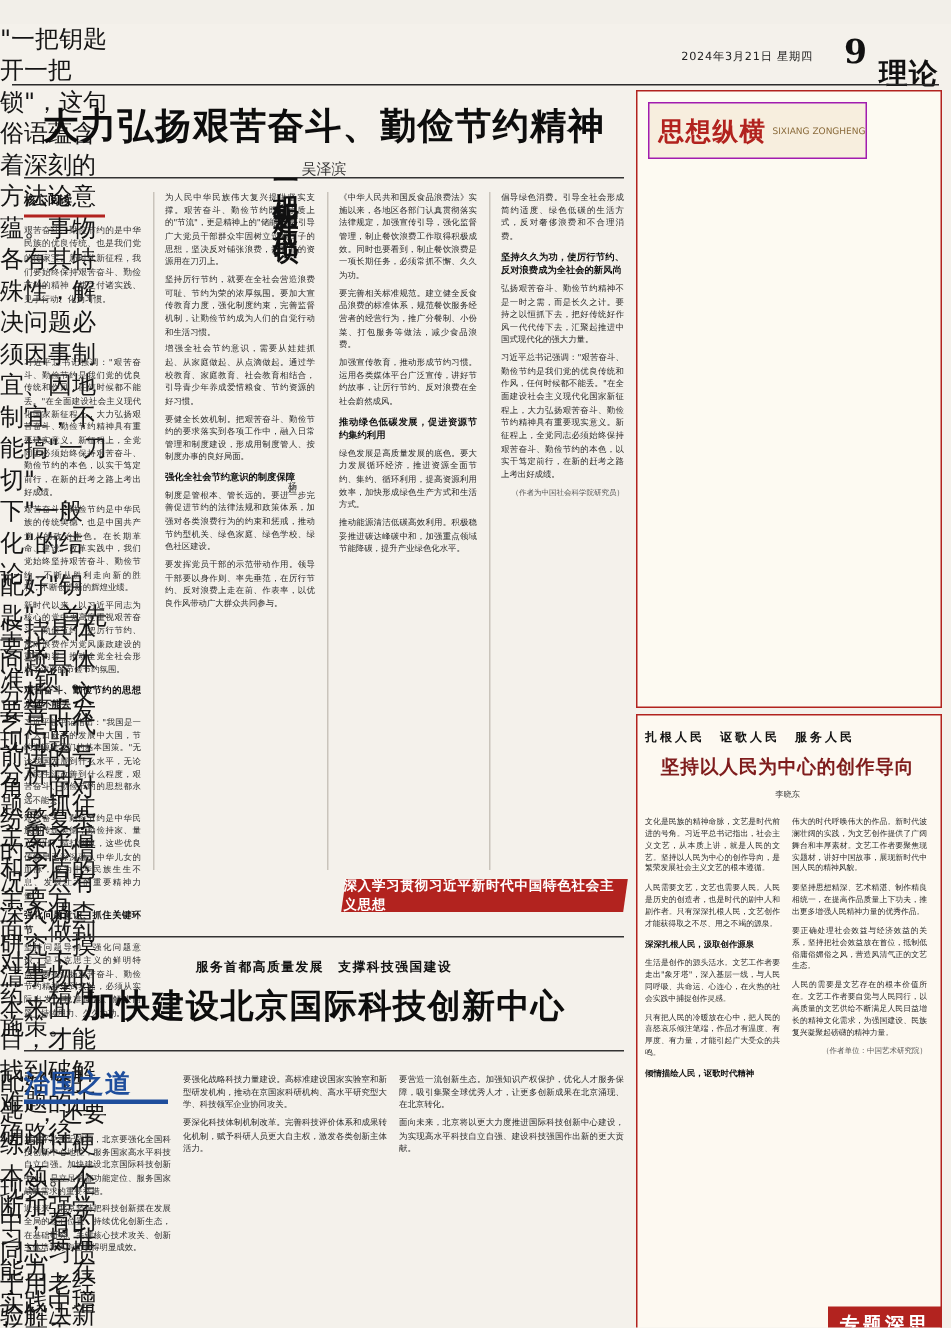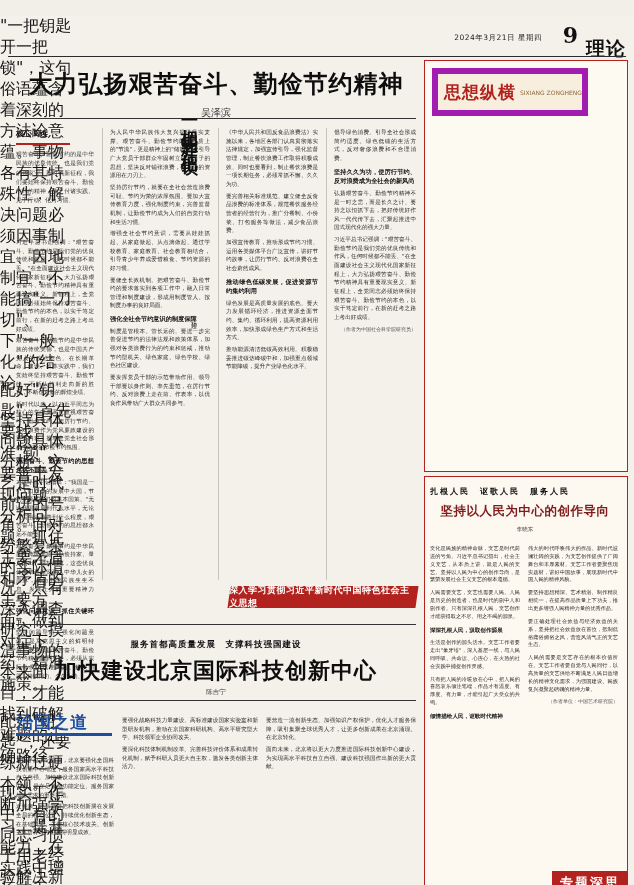--- a/index.html
+++ b/index.html
@@ -69,21 +69,21 @@
   .zhiguo{position:absolute;left:16px;top:692px;width:96px;height:28px;
      display:flex;align-items:center;}
   .zhiguo .zg-text{font-family:"DejaVu Serif","Liberation Serif",serif;
      font-size:17px;font-weight:bold;color:#1f4e9c;letter-spacing:1px;}
   .zhiguo .zg-bar{position:absolute;left:0;top:25px;width:96px;height:3px;background:#1f4e9c;}
 
   
   .redbox{position:absolute;left:424px;top:44px;width:202px;height:410px;
           border:1px solid #b2231f;background:#fdfaf2;}
   .sixiang{position:absolute;left:432px;top:52px;width:138px;height:36px;
-           background:#f7eede;border:6px solid #a21caf;display:flex;align-items:center;
+           background:#f7eede;border:1px solid #a21caf;display:flex;align-items:center;
            padding-left:6px;}
   .sixiang .sx-main{font-family:"DejaVu Serif","Liberation Serif",serif;
            font-size:17px;font-weight:bold;color:#b2231f;letter-spacing:1px;}
   .sixiang .sx-sub{font-size:6px;color:#8a6a3a;margin-left:4px;}
   .vtitle{position:absolute;right:432px;top:95px;width:26px;
           writing-mode:vertical-rl;text-orientation:upright;
           font-family:"DejaVu Serif","Liberation Serif",serif;
           font-size:17px;font-weight:bold;color:#111;letter-spacing:5px;}
   .vauthor{position:absolute;right:436px;top:300px;writing-mode:vertical-rl;
           font-size:6px;color:#444;letter-spacing:2px;}
@@ -170,21 +170,20 @@
     <div class="note">（作者为中国社会科学院研究员）</div>
   </div>
 
   <div class="banner">
     <span>深入学习贯彻习近平新时代中国特色社会主义思想</span>
   </div>
 
   <div class="sep2"></div>
   <div class="kicker2">服务首都高质量发展　支撑科技强国建设</div>
   <div class="headline2">加快建设北京国际科技创新中心</div>
-  <div class="byline2">陈吉宁</div>
   <div class="hl2rule"></div>
 
   <div class="zhiguo">
     <span class="zg-text">治国之道</span>
     <span class="zg-bar"></span>
   </div>
 
   <div class="col" style="left:16px;top:740px;width:98px;height:132px;">
     <p>习近平总书记强调，北京要强化全国科技创新中心地位，服务国家高水平科技自立自强。加快建设北京国际科技创新中心，是立足首都功能定位、服务国家战略需求的重要举措。</p>
     <p>近年来，北京坚持把科技创新摆在发展全局的核心位置，持续优化创新生态，在基础研究、关键核心技术攻关、创新主体培育等方面取得明显成效。</p>

